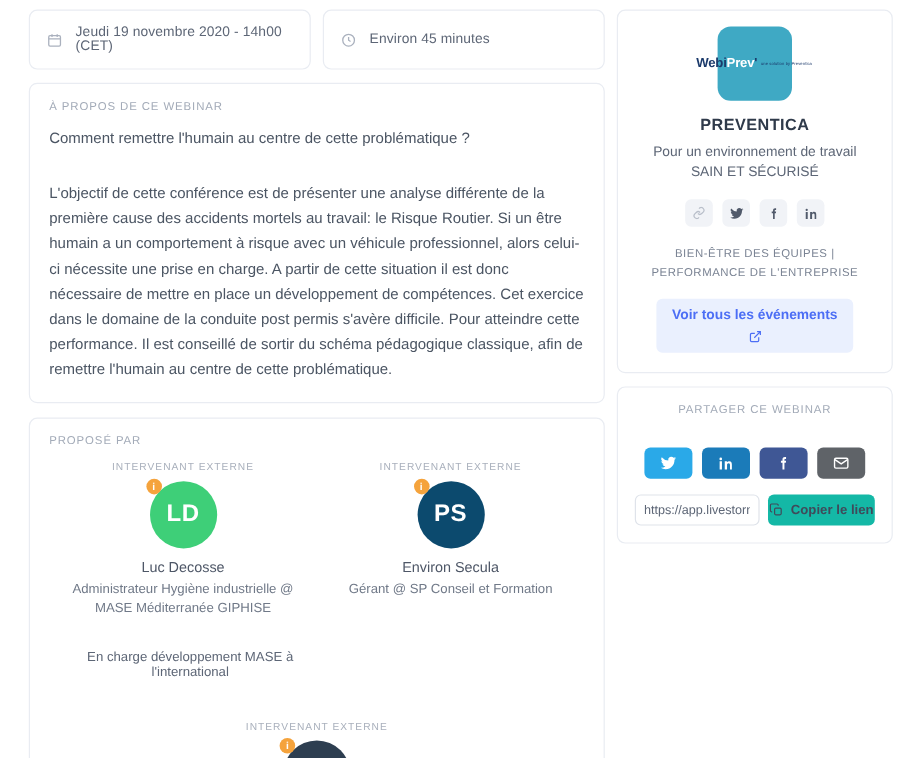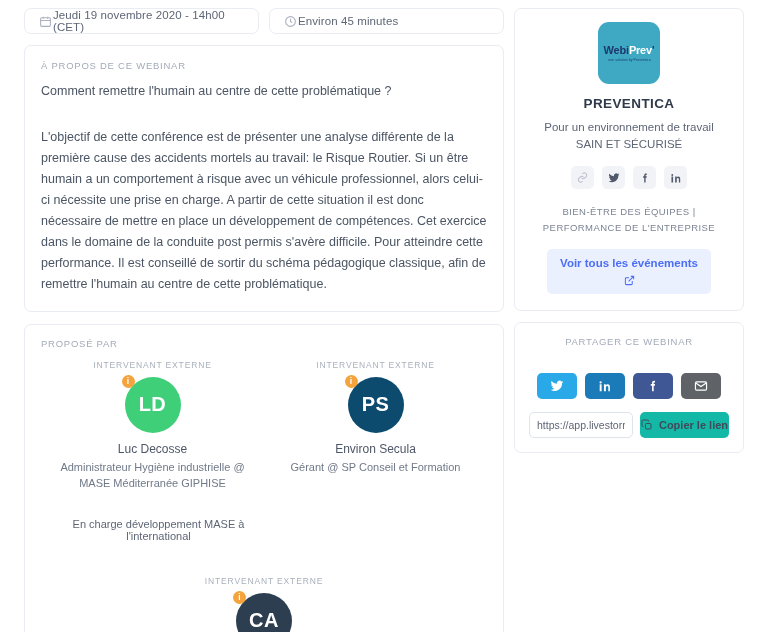--- a/index.html
+++ b/index.html
@@ -24,25 +24,25 @@
   .card {
     background: #fff;
     border: 1px solid #e9ecf2;
     border-radius: 7px;
   }
 
   
   .meta-row { display: flex; gap: 10px; margin-bottom: 11px; }
   .meta-card {
     flex: 1;
-    height: 26px;
+    height: 50px;
     display: flex;
     align-items: center;
     padding: 0 14px;
-    gap: 1px;
+    gap: 11px;
   }
   .meta-card .ic { flex: none; display: block; color: #aab1be; }
   .meta-text { font-size: 11.5px; color: #5d6676; letter-spacing: .1px; }
 
   
   .about { padding: 14px 16px 16px 16px; margin-bottom: 12px; }
   .eyebrow {
     font-size: 9.5px;
     letter-spacing: .75px;
     color: #a3abb8;
@@ -122,21 +122,21 @@
   .org {
     padding: 13px 16px 16px 16px;
     text-align: center;
     margin-bottom: 11px;
   }
   .logo {
     width: 62px; height: 62px;
     margin: 0 auto 12px auto;
     border-radius: 11px;
     background: #3fa9c4;
-    display: flex; flex-direction: column;
+    display: flex; flex-direction: row;
     align-items: center; justify-content: center;
     gap: 2px;
   }
   .logo-main {
     font-size: 11px; font-weight: bold; letter-spacing: -.2px;
     color: #1b3a6b;
     white-space: nowrap;
   }
   .logo-main i { color: #ffffff; font-style: normal; }
   .logo-sub {

